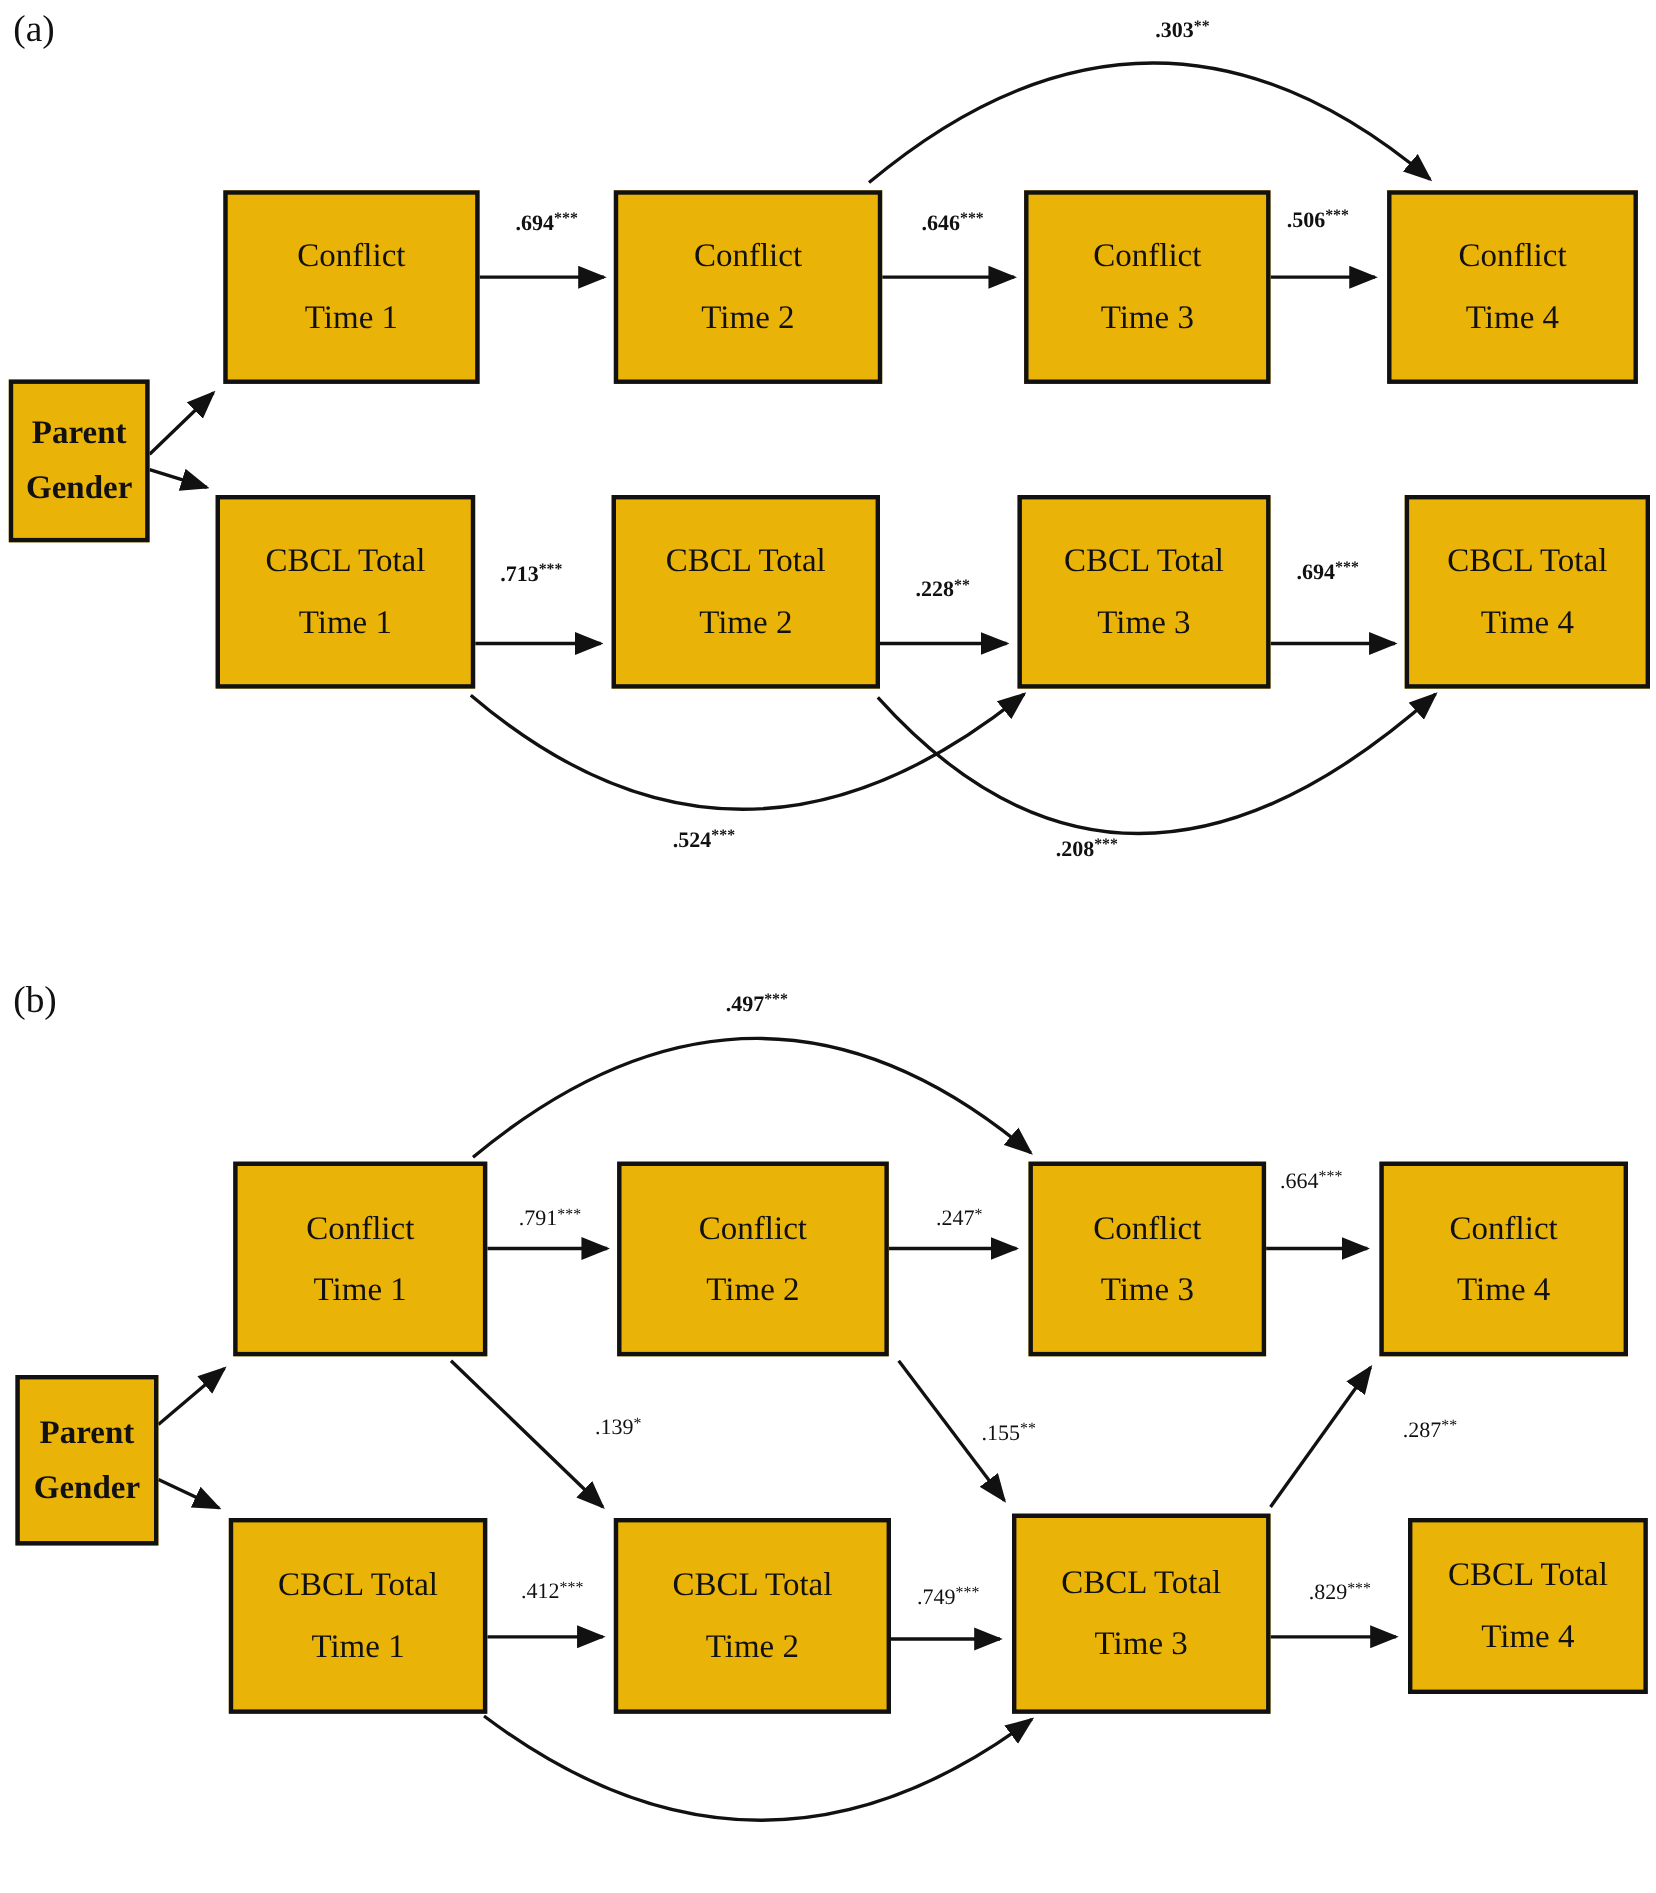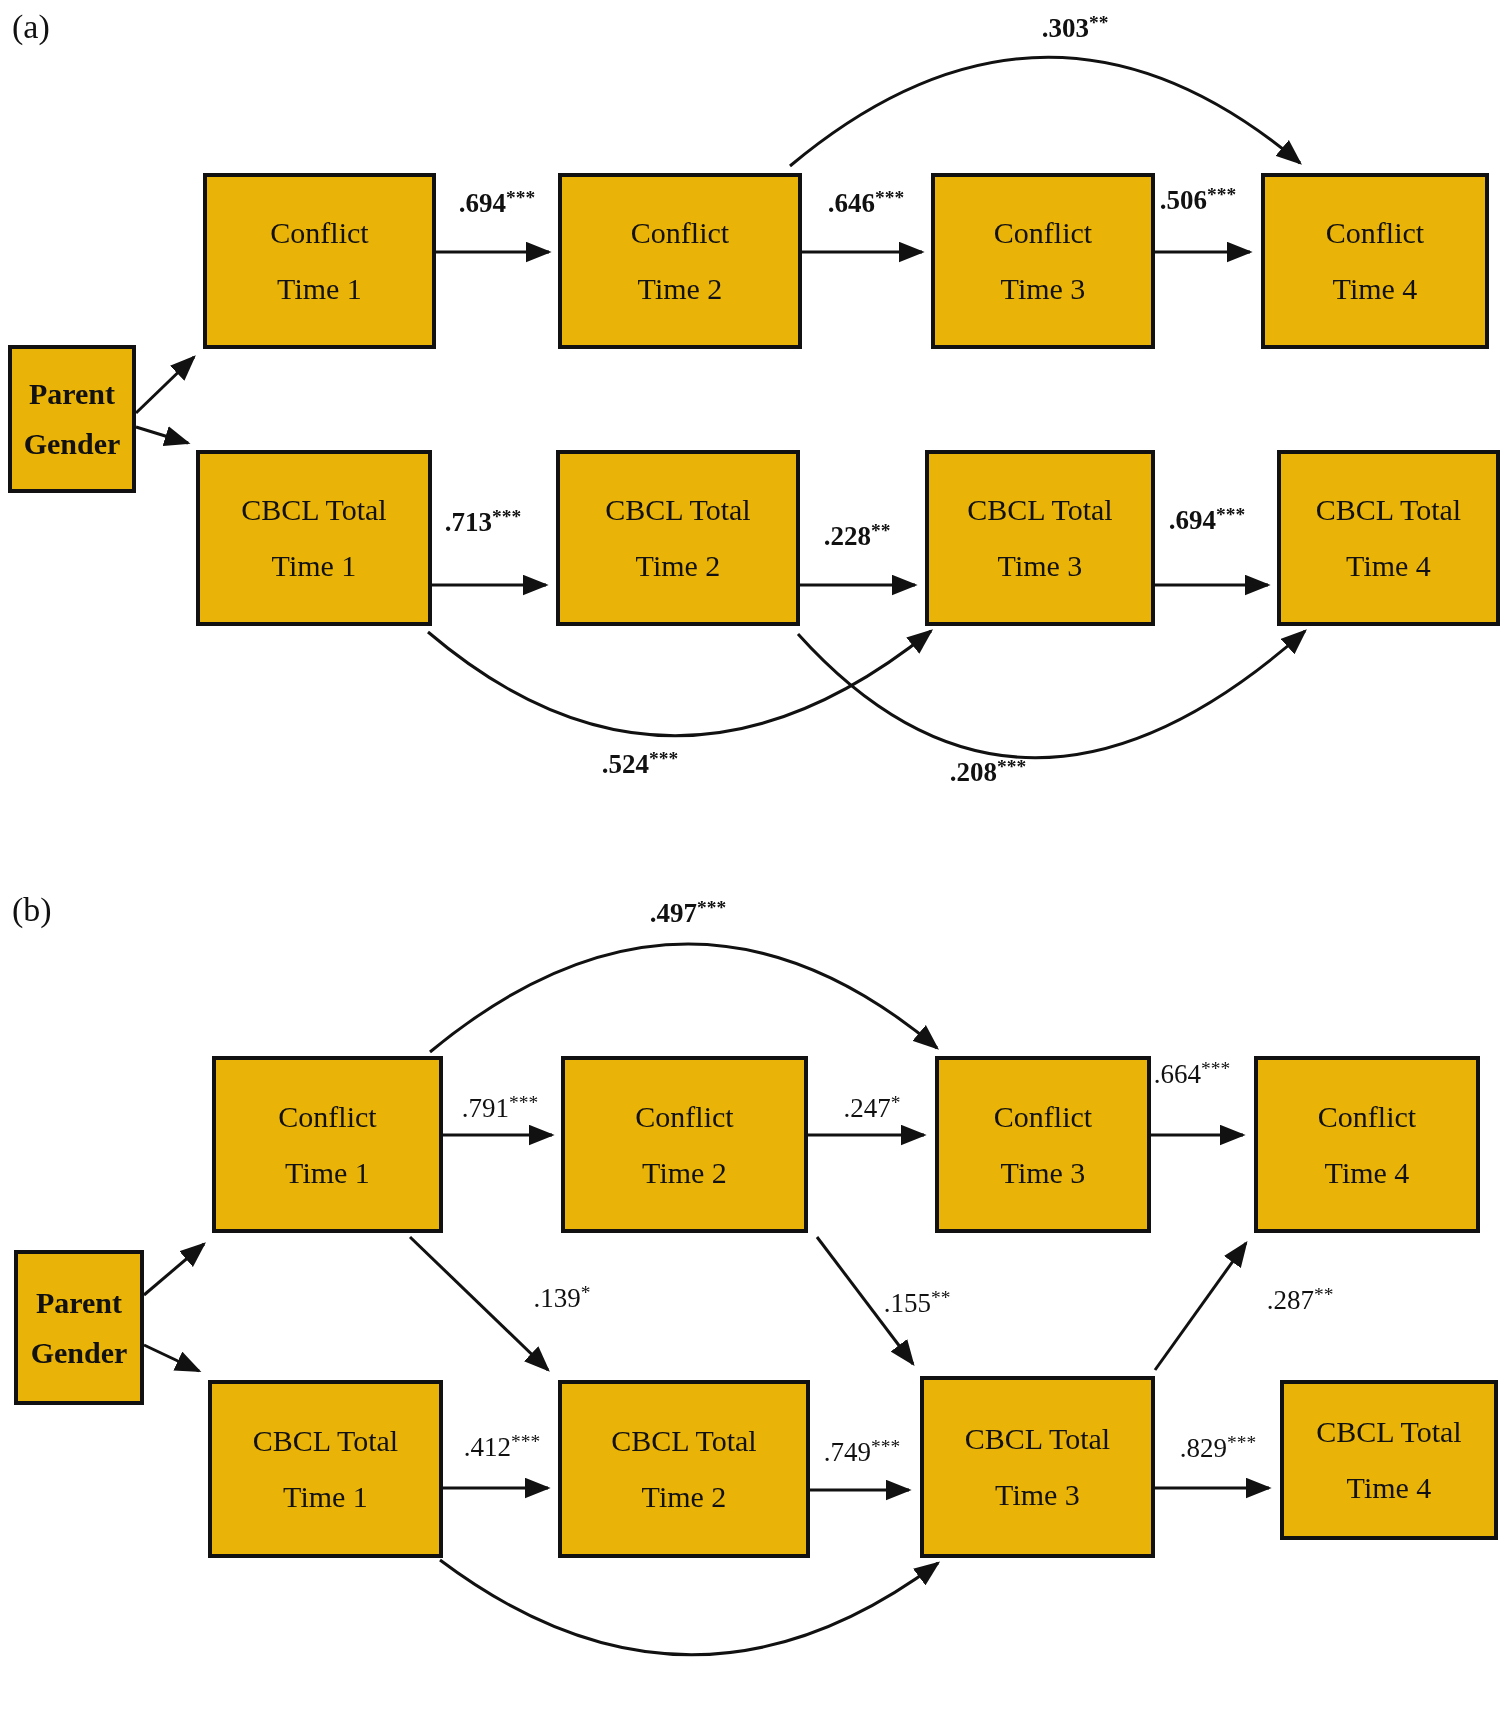--- a/index.html
+++ b/index.html
@@ -33,21 +33,21 @@
   .node .bl {
     font-size: 30px;
     line-height: 1;
     white-space: nowrap;
   }
   .node.small { gap: 20px; font-weight: bold; }
   .coef {
     position: absolute;
     transform: translate(-50%, -50%);
     z-index: 3;
-    font-size: 27px;
+    font-size: 20px;
     line-height: 1;
     white-space: nowrap;
   }
   .coef.bold { font-weight: bold; }
   .coef sup {
     font-size: 0.72em;
     position: relative;
     top: 0.12em;
     vertical-align: super;
     line-height: 0;

